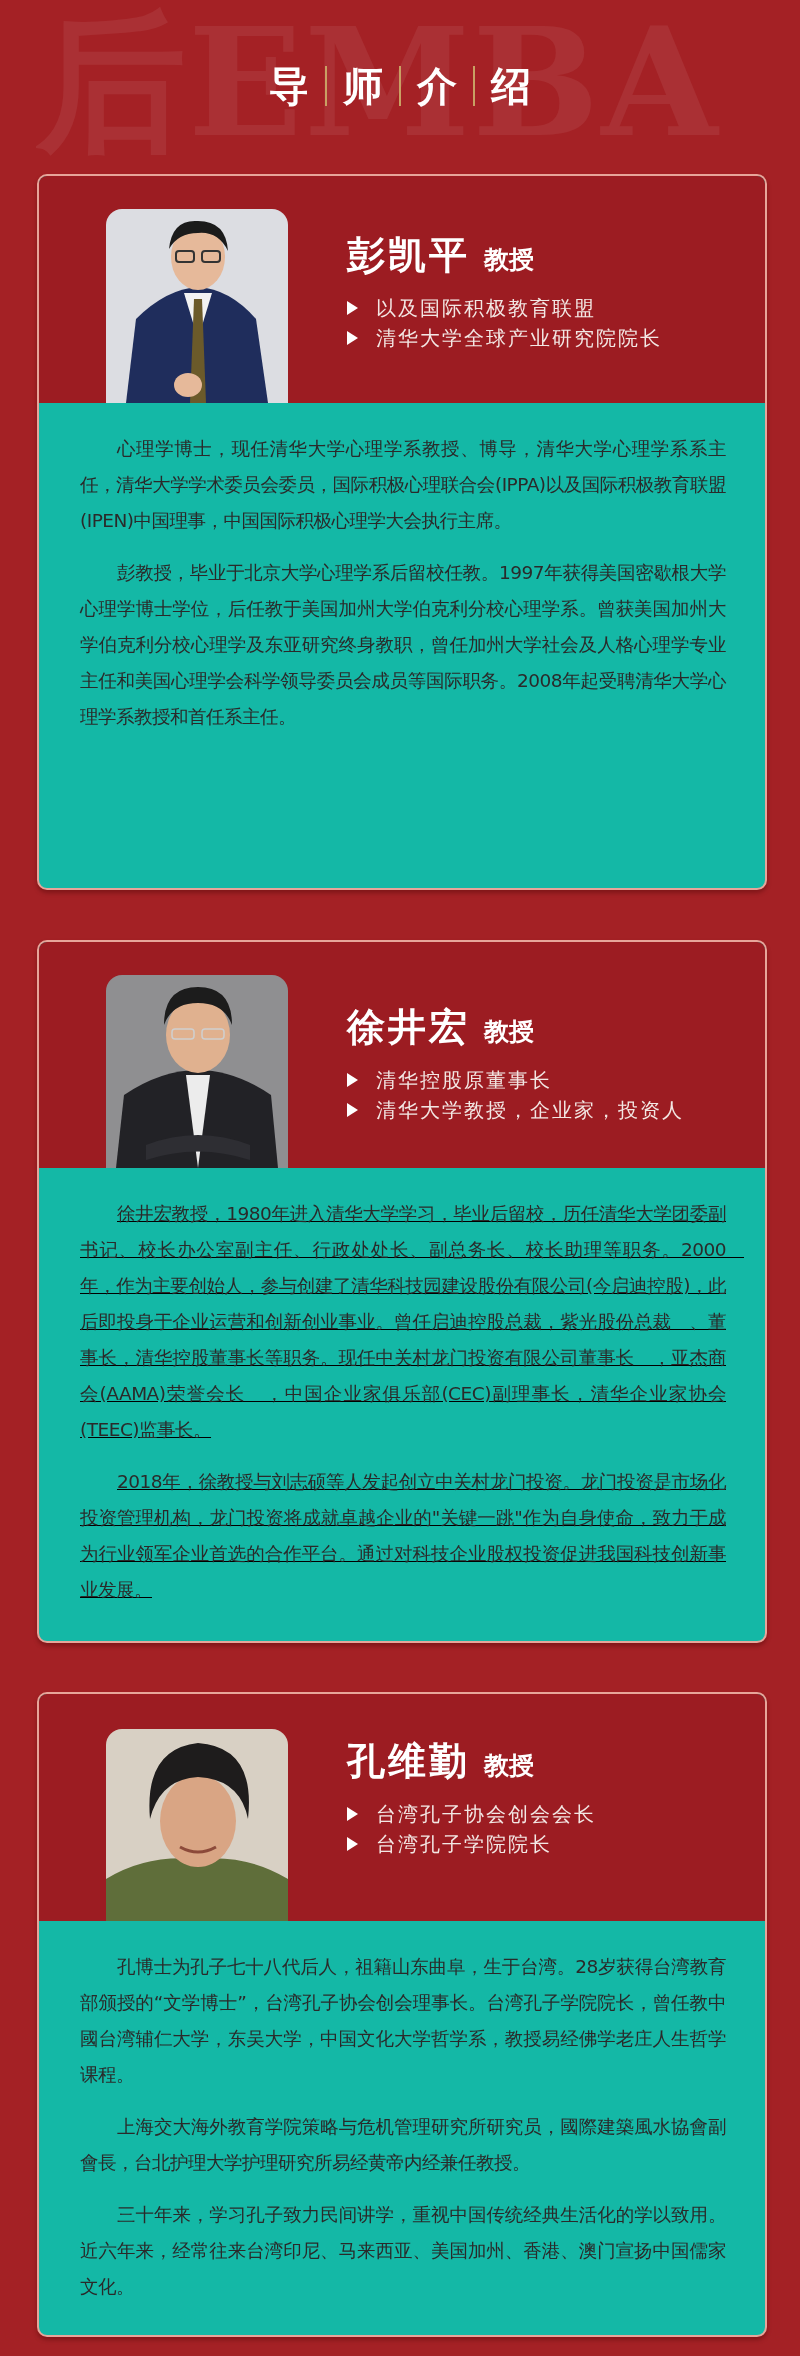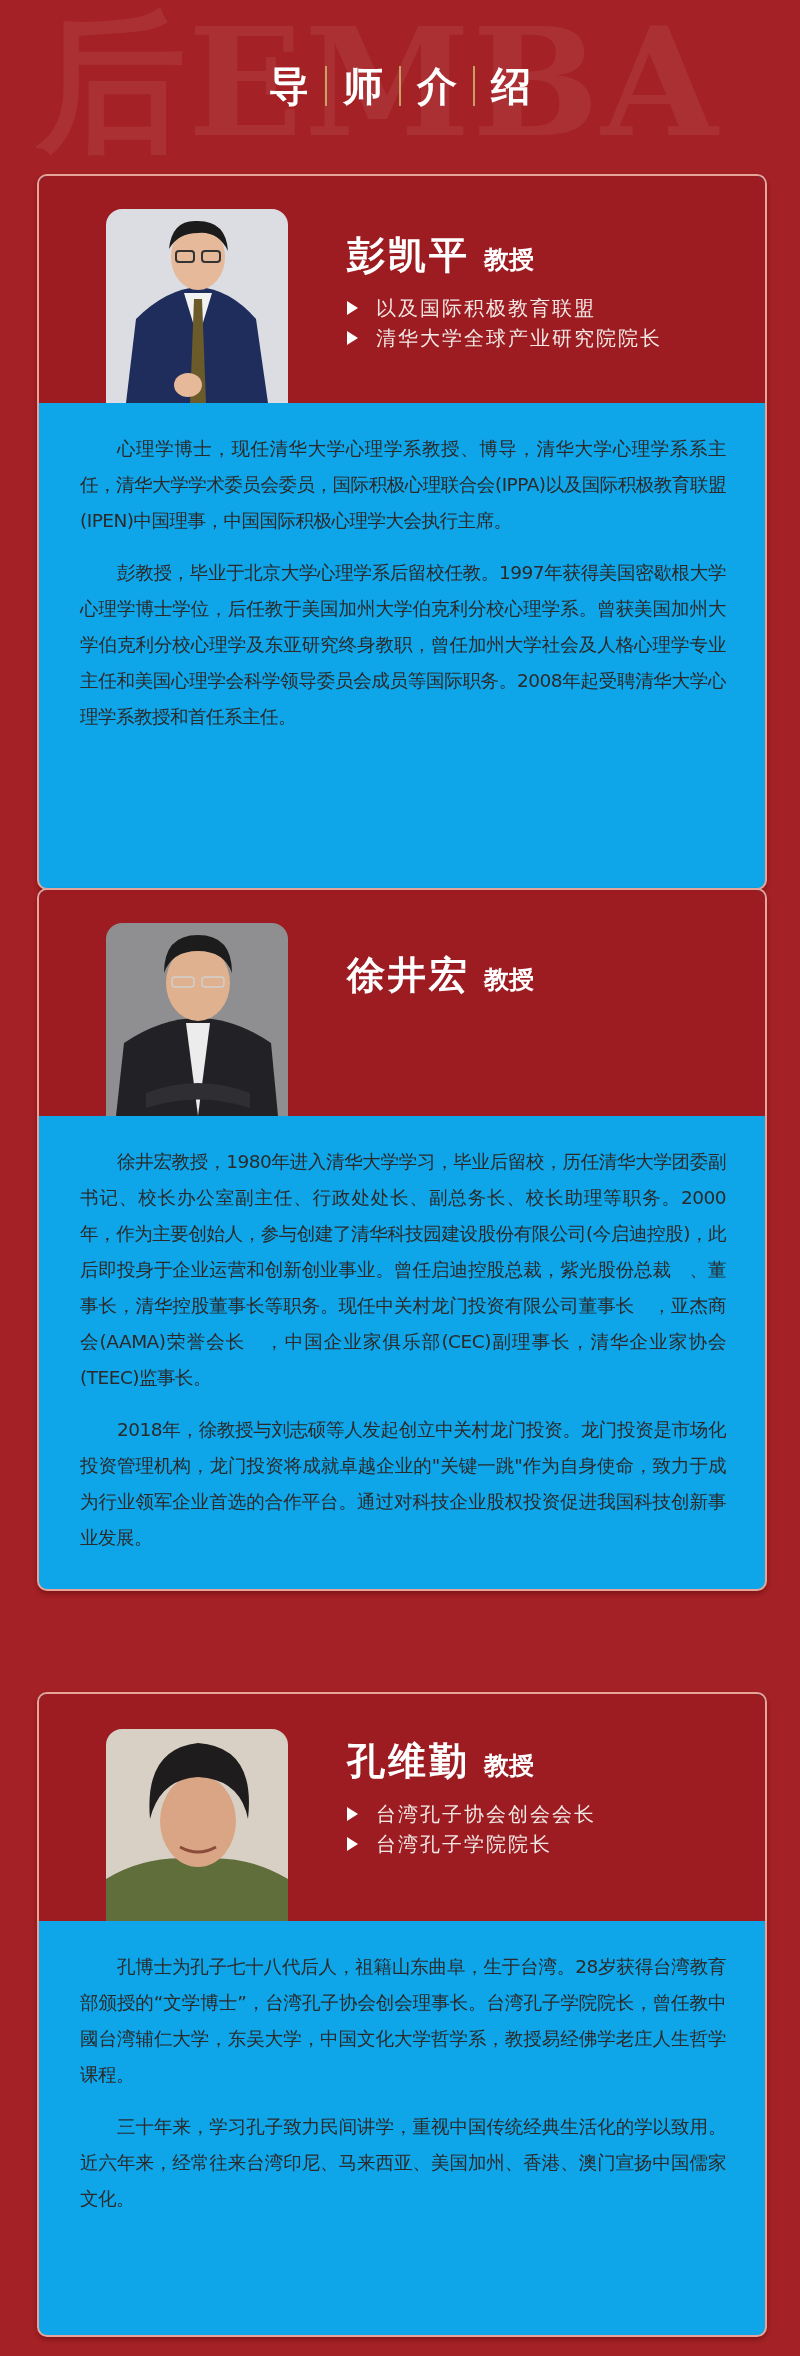--- a/index.html
+++ b/index.html
@@ -24,21 +24,21 @@
     color:#fff; font-size:40px; font-weight:bold; padding:0 16px; line-height:48px;
   }
   .page-title .sep {
     width:2px; height:40px; background:#c9a063;
   }
   .card {
     position:absolute; left:37px; width:726px;
     border-radius:10px; overflow:hidden;
     border:2px solid #e7a59a;
     box-shadow:0 3px 4px rgba(60,0,0,0.35);
-    background:#0ea5e9;
+    background:#14b8a6;
   }
   .card-head {
     position:relative; background:#9c1c22;
   }
   .photo {
     position:absolute; left:67px; width:182px; bottom:0;
     border-radius:16px 16px 0 0; overflow:hidden;
   }
   .photo svg { display:block; width:100%; height:100%; }
   .name-block { position:absolute; left:308px; }
@@ -103,38 +103,48 @@
           </div>
       </div>
     </div>
   </div>
   <div class="card-body">
     <p class="para">心理学博士，现任清华大学心理学系教授、博导，清华大学心理学系系主任，清华大学学术委员会委员，国际积极心理联合会(IPPA)以及国际积极教育联盟(IPEN)中国理事，中国国际积极心理学大会执行主席。</p>
     <p class="para">彭教授，毕业于北京大学心理学系后留校任教。1997年获得美国密歇根大学心理学博士学位，后任教于美国加州大学伯克利分校心理学系。曾获美国加州大学伯克利分校心理学及东亚研究终身教职，曾任加州大学社会及人格心理学专业主任和美国心理学会科学领导委员会成员等国际职务。2008年起受聘清华大学心理学系教授和首任系主任。</p>
   </div>
 </div>
 
-<div class="card" style="top:888px; height:699px;">
+<div class="card" style="top:940px; height:699px;text-decoration:underline;">
   <div class="card-head" style="height:226px;">
     <div class="photo" style="top:33px;">
       <svg viewBox="0 0 182 193" preserveAspectRatio="none">
         <rect width="182" height="193" fill="#8f8f91"></rect>
         <path d="M10 193 L18 120 Q55 95 92 95 Q128 95 165 120 L172 193 Z" fill="#222226"></path>
         <path d="M80 100 L92 193 L104 100 Z" fill="#ececec"></path>
         <ellipse cx="92" cy="60" rx="32" ry="38" fill="#e0b18f"></ellipse>
         <path d="M58 50 Q58 12 92 12 Q126 12 126 50 Q118 28 92 28 Q66 28 58 50 Z" fill="#1c1c1c"></path>
         <rect x="66" y="54" width="22" height="10" rx="3" fill="none" stroke="#cfcfcf" stroke-width="1.5"></rect>
         <rect x="96" y="54" width="22" height="10" rx="3" fill="none" stroke="#cfcfcf" stroke-width="1.5"></rect>
         <path d="M40 170 Q92 150 144 170 L144 185 Q92 168 40 185 Z" fill="#2e2e33"></path>
       </svg>
     </div>
     <div class="name-block" style="top:60px;">
       <div class="name-line">
         <span class="name">徐井宏</span>
         <span class="title-badge">教授</span>
+      </div>
+      <div class="roles">
+        <div class="role">
+            <span class="tri"></span>
+            <span>清华控股原董事长</span>
+          </div>
+        <div class="role">
+            <span class="tri"></span>
+            <span>清华大学教授，企业家，投资人</span>
+          </div>
       </div>
     </div>
   </div>
   <div class="card-body">
     <p class="para">徐井宏教授，1980年进入清华大学学习，毕业后留校，历任清华大学团委副书记、校长办公室副主任、行政处处长、副总务长、校长助理等职务。2000　年，作为主要创始人，参与创建了清华科技园建设股份有限公司(今启迪控股)，此后即投身于企业运营和创新创业事业。曾任启迪控股总裁，紫光股份总裁　、董事长，清华控股董事长等职务。现任中关村龙门投资有限公司董事长　，亚杰商会(AAMA)荣誉会长　，中国企业家俱乐部(CEC)副理事长，清华企业家协会(TEEC)监事长。</p>
     <p class="para">2018年，徐教授与刘志硕等人发起创立中关村龙门投资。龙门投资是市场化投资管理机构，龙门投资将成就卓越企业的"关键一跳"作为自身使命，致力于成为行业领军企业首选的合作平台。通过对科技企业股权投资促进我国科技创新事业发展。</p>
   </div>
 </div>
 
 <div class="card" style="top:1692px; height:641px;">
@@ -160,15 +170,16 @@
           </div>
         <div class="role">
             <span class="tri"></span>
             <span>台湾孔子学院院长</span>
           </div>
       </div>
     </div>
   </div>
   <div class="card-body">
     <p class="para">孔博士为孔子七十八代后人，祖籍山东曲阜，生于台湾。28岁获得台湾教育部颁授的“文学博士”，台湾孔子协会创会理事长。台湾孔子学院院长，曾任教中國台湾辅仁大学，东吴大学，中国文化大学哲学系，教授易经佛学老庄人生哲学课程。</p>
+    <p class="para">上海交大海外教育学院策略与危机管理研究所研究员，國際建築風水協會副會長，台北护理大学护理研究所易经黄帝内经兼任教授。</p>
     <p class="para">三十年来，学习孔子致力民间讲学，重视中国传统经典生活化的学以致用。近六年来，经常往来台湾印尼、马来西亚、美国加州、香港、澳门宣扬中国儒家文化。</p>
   </div>
 </div>
 
 </body></html>

